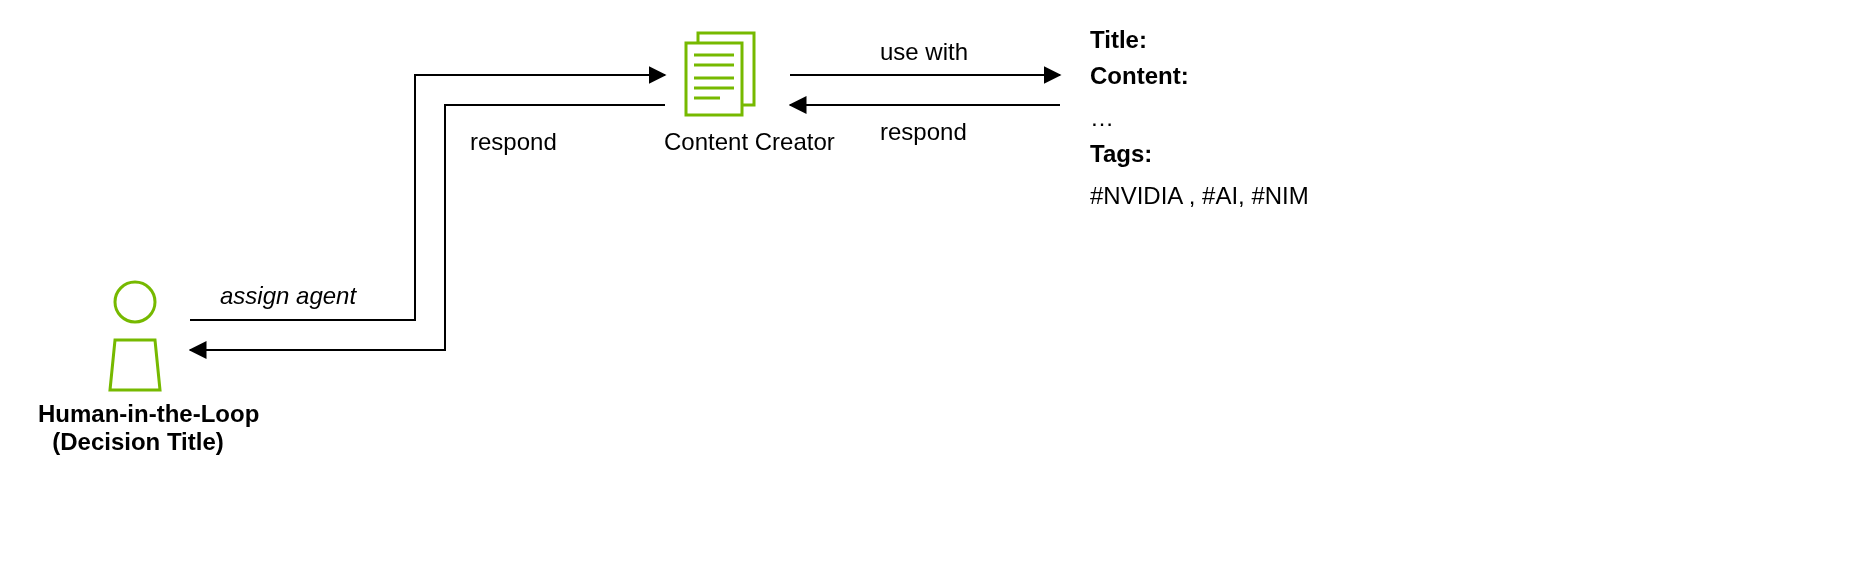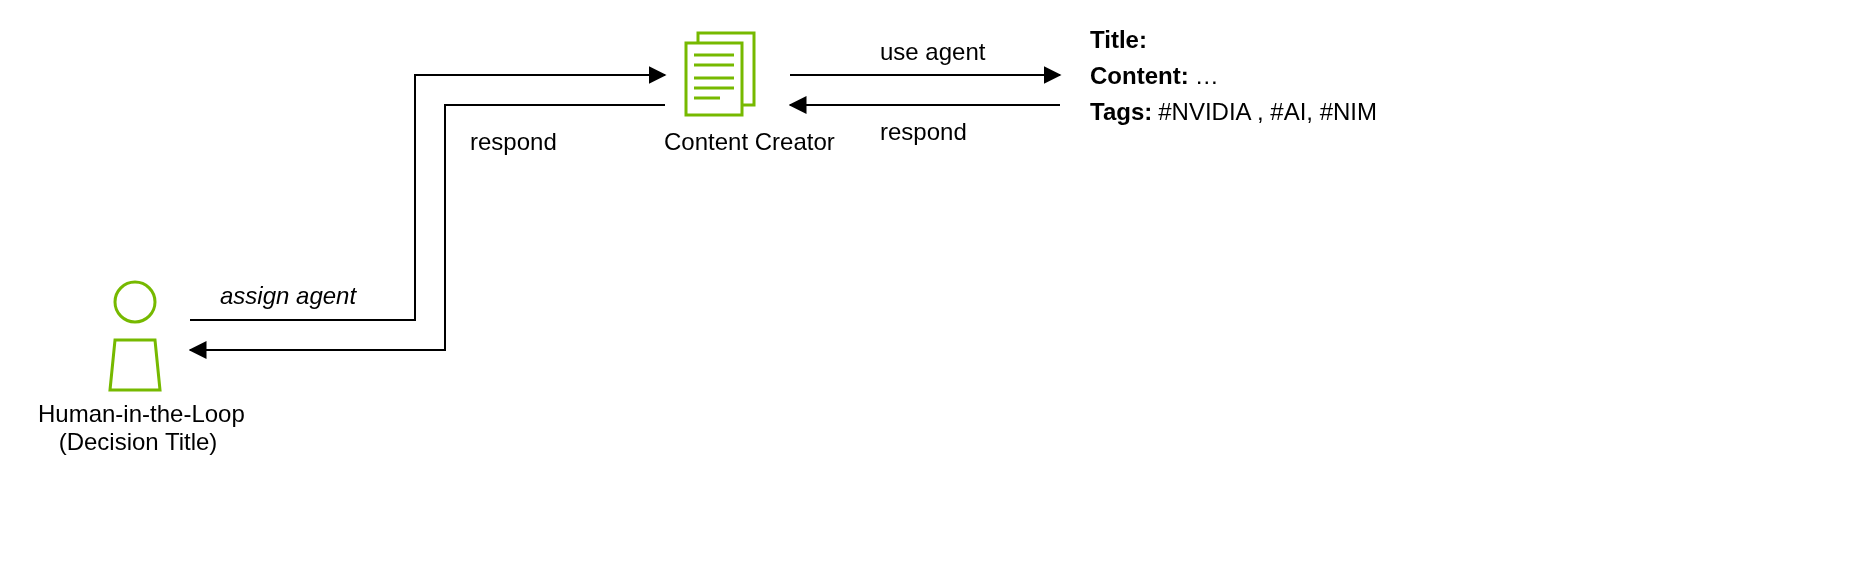--- a/index.html
+++ b/index.html
@@ -12,21 +12,21 @@
     font-size: 24px;
     color: #000000;
     position: relative;
     overflow: hidden;
   }
   .abs { position: absolute; }
   .label { white-space: nowrap; }
   .bold { font-weight: 700; }
   .nvidia-green { stroke: #76b900; fill: none; }
   .output-block { line-height: 1.5; }
-  .output-row { display: flex; gap: 6px; }
+  .output-row { display: flex; gap: 6px; flex-direction: column; }
 </style>
 </head>
 <body>
 
 <svg class="abs" width="1876" height="564" viewBox="0 0 1876 564">
   <defs>
     <marker id="arrow" viewBox="0 0 12 12" refX="11" refY="6" markerWidth="9" markerHeight="9" orient="auto-start-reverse">
       <path d="M0,0 L12,6 L0,12 Z" fill="#000000"></path>
     </marker>
   </defs>
@@ -51,32 +51,32 @@
 
   <path d="M190,320 L415,320 L415,75 L665,75" fill="none" stroke="#000000" stroke-width="2" marker-end="url(#arrow)"></path>
 
   <path d="M665,105 L445,105 L445,350 L190,350" fill="none" stroke="#000000" stroke-width="2" marker-end="url(#arrow)"></path>
 
   <line x1="790" y1="75" x2="1060" y2="75" stroke="#000000" stroke-width="2" marker-end="url(#arrow)"></line>
 
   <line x1="1060" y1="105" x2="790" y2="105" stroke="#000000" stroke-width="2" marker-end="url(#arrow)"></line>
 </svg>
 
-<div class="abs label" style="left:38px; top:400px; text-align:center; width:200px;">
+<div class="abs label" style="left:38px; top:400px; text-align:center; width:200px;font-weight:bold;">
   <div>Human-in-the-Loop</div>
   <div>(Decision Title)</div>
 </div>
 
 <div class="abs label" style="left:625px; top:128px;margin-left:39px;">Content Creator</div>
 
 <div class="abs label" style="left:220px; top:282px;font-style:italic;">assign agent</div>
 
 <div class="abs label" style="left:470px; top:128px;">respond</div>
 
-<div class="abs label" style="left:880px; top:38px;">use agent</div>
+<div class="abs label" style="left:880px; top:38px;">use with</div>
 
 <div class="abs label" style="left:880px; top:118px;">respond</div>
 
 <div class="abs output-block" style="left:1090px; top:22px;">
   <div class="output-row">
     <span class="bold">Title:</span>
   </div>
   <div class="output-row">
     <span class="bold">Content:</span>
     <span>…</span>

